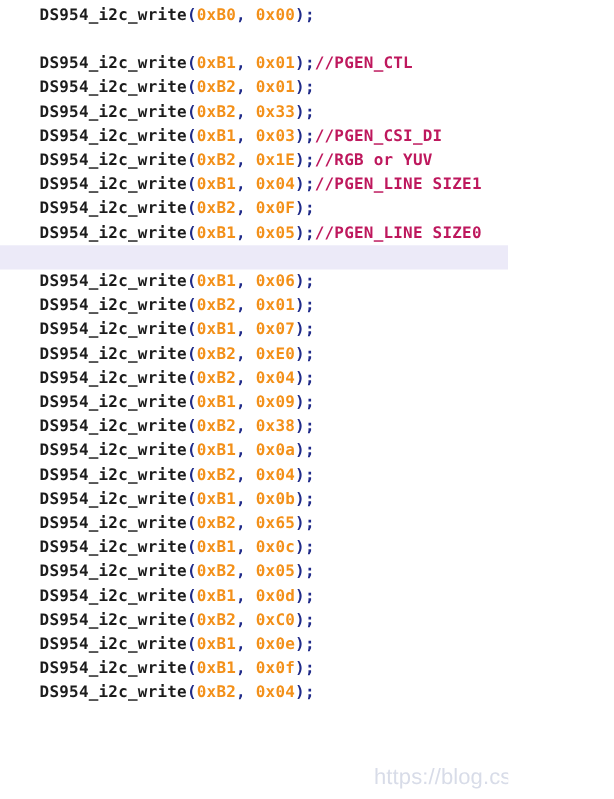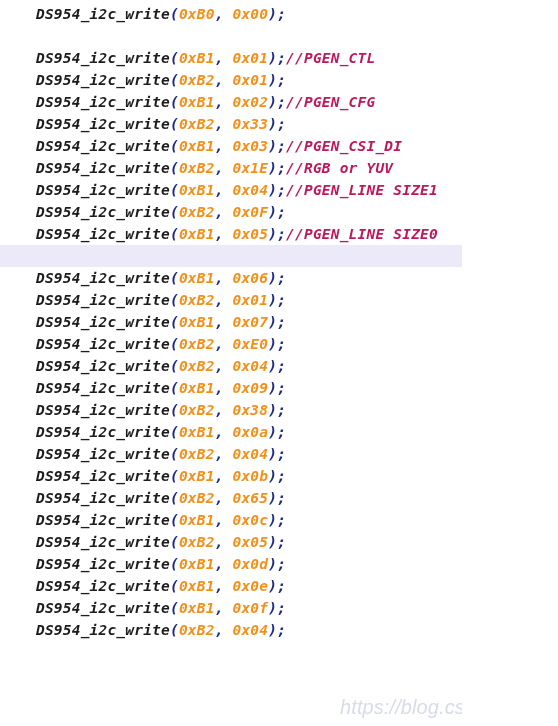--- a/index.html
+++ b/index.html
@@ -12,21 +12,20 @@
     position: relative;
     width: 462px;
     height: 726px;
     background: #ffffff;
     overflow: hidden;
     font-family: "DejaVu Sans Mono", "Liberation Mono", monospace;
     font-size: 14.5px;
     font-weight: bold;
     line-height: 22px;
     letter-spacing: 0.2px;
-    font-style: italic;
     -webkit-font-smoothing: none;
   }
   .code-lines {
     position: absolute;
     top: 3px;
     left: 0;
     right: 0;
   }
   .code-line {
     height: 22px;
@@ -60,21 +59,20 @@
 </style>
 </head>
 <body>
 
 <div id="code-view">
   <div class="code-lines">
       <div class="code-line"><span class="tok-plain">DS954_i2c_write</span><span class="tok-punct">(</span><span class="tok-number">0xB0</span><span class="tok-punct">,</span><span class="tok-plain"> </span><span class="tok-number">0x00</span><span class="tok-punct">);</span></div>
       <div class="code-line">&nbsp;</div>
       <div class="code-line"><span class="tok-plain">DS954_i2c_write</span><span class="tok-punct">(</span><span class="tok-number">0xB1</span><span class="tok-punct">,</span><span class="tok-plain"> </span><span class="tok-number">0x01</span><span class="tok-punct">);</span><span class="tok-comment">//PGEN_CTL</span></div>
       <div class="code-line"><span class="tok-plain">DS954_i2c_write</span><span class="tok-punct">(</span><span class="tok-number">0xB2</span><span class="tok-punct">,</span><span class="tok-plain"> </span><span class="tok-number">0x01</span><span class="tok-punct">);</span></div>
-      <div class="code-line"><span class="tok-plain">DS954_i2c_write</span><span class="tok-punct">(</span><span class="tok-number">0xB1</span><span class="tok-punct">,</span><span class="tok-plain"> </span><span class="tok-number">0x02</span><span class="tok-punct">);</span><span class="tok-comment">//PGEN_CFG</span></div>
       <div class="code-line"><span class="tok-plain">DS954_i2c_write</span><span class="tok-punct">(</span><span class="tok-number">0xB2</span><span class="tok-punct">,</span><span class="tok-plain"> </span><span class="tok-number">0x33</span><span class="tok-punct">);</span></div>
       <div class="code-line"><span class="tok-plain">DS954_i2c_write</span><span class="tok-punct">(</span><span class="tok-number">0xB1</span><span class="tok-punct">,</span><span class="tok-plain"> </span><span class="tok-number">0x03</span><span class="tok-punct">);</span><span class="tok-comment">//PGEN_CSI_DI</span></div>
       <div class="code-line"><span class="tok-plain">DS954_i2c_write</span><span class="tok-punct">(</span><span class="tok-number">0xB2</span><span class="tok-punct">,</span><span class="tok-plain"> </span><span class="tok-number">0x1E</span><span class="tok-punct">);</span><span class="tok-comment">//RGB or YUV</span></div>
       <div class="code-line"><span class="tok-plain">DS954_i2c_write</span><span class="tok-punct">(</span><span class="tok-number">0xB1</span><span class="tok-punct">,</span><span class="tok-plain"> </span><span class="tok-number">0x04</span><span class="tok-punct">);</span><span class="tok-comment">//PGEN_LINE SIZE1</span></div>
       <div class="code-line"><span class="tok-plain">DS954_i2c_write</span><span class="tok-punct">(</span><span class="tok-number">0xB2</span><span class="tok-punct">,</span><span class="tok-plain"> </span><span class="tok-number">0x0F</span><span class="tok-punct">);</span></div>
       <div class="code-line"><span class="tok-plain">DS954_i2c_write</span><span class="tok-punct">(</span><span class="tok-number">0xB1</span><span class="tok-punct">,</span><span class="tok-plain"> </span><span class="tok-number">0x05</span><span class="tok-punct">);</span><span class="tok-comment">//PGEN_LINE SIZE0</span></div>
       <div class="code-line is-highlighted">&nbsp;</div>
       <div class="code-line"><span class="tok-plain">DS954_i2c_write</span><span class="tok-punct">(</span><span class="tok-number">0xB1</span><span class="tok-punct">,</span><span class="tok-plain"> </span><span class="tok-number">0x06</span><span class="tok-punct">);</span></div>
       <div class="code-line"><span class="tok-plain">DS954_i2c_write</span><span class="tok-punct">(</span><span class="tok-number">0xB2</span><span class="tok-punct">,</span><span class="tok-plain"> </span><span class="tok-number">0x01</span><span class="tok-punct">);</span></div>
       <div class="code-line"><span class="tok-plain">DS954_i2c_write</span><span class="tok-punct">(</span><span class="tok-number">0xB1</span><span class="tok-punct">,</span><span class="tok-plain"> </span><span class="tok-number">0x07</span><span class="tok-punct">);</span></div>
@@ -82,18 +80,19 @@
       <div class="code-line"><span class="tok-plain">DS954_i2c_write</span><span class="tok-punct">(</span><span class="tok-number">0xB2</span><span class="tok-punct">,</span><span class="tok-plain"> </span><span class="tok-number">0x04</span><span class="tok-punct">);</span></div>
       <div class="code-line"><span class="tok-plain">DS954_i2c_write</span><span class="tok-punct">(</span><span class="tok-number">0xB1</span><span class="tok-punct">,</span><span class="tok-plain"> </span><span class="tok-number">0x09</span><span class="tok-punct">);</span></div>
       <div class="code-line"><span class="tok-plain">DS954_i2c_write</span><span class="tok-punct">(</span><span class="tok-number">0xB2</span><span class="tok-punct">,</span><span class="tok-plain"> </span><span class="tok-number">0x38</span><span class="tok-punct">);</span></div>
       <div class="code-line"><span class="tok-plain">DS954_i2c_write</span><span class="tok-punct">(</span><span class="tok-number">0xB1</span><span class="tok-punct">,</span><span class="tok-plain"> </span><span class="tok-number">0x0a</span><span class="tok-punct">);</span></div>
       <div class="code-line"><span class="tok-plain">DS954_i2c_write</span><span class="tok-punct">(</span><span class="tok-number">0xB2</span><span class="tok-punct">,</span><span class="tok-plain"> </span><span class="tok-number">0x04</span><span class="tok-punct">);</span></div>
       <div class="code-line"><span class="tok-plain">DS954_i2c_write</span><span class="tok-punct">(</span><span class="tok-number">0xB1</span><span class="tok-punct">,</span><span class="tok-plain"> </span><span class="tok-number">0x0b</span><span class="tok-punct">);</span></div>
       <div class="code-line"><span class="tok-plain">DS954_i2c_write</span><span class="tok-punct">(</span><span class="tok-number">0xB2</span><span class="tok-punct">,</span><span class="tok-plain"> </span><span class="tok-number">0x65</span><span class="tok-punct">);</span></div>
       <div class="code-line"><span class="tok-plain">DS954_i2c_write</span><span class="tok-punct">(</span><span class="tok-number">0xB1</span><span class="tok-punct">,</span><span class="tok-plain"> </span><span class="tok-number">0x0c</span><span class="tok-punct">);</span></div>
       <div class="code-line"><span class="tok-plain">DS954_i2c_write</span><span class="tok-punct">(</span><span class="tok-number">0xB2</span><span class="tok-punct">,</span><span class="tok-plain"> </span><span class="tok-number">0x05</span><span class="tok-punct">);</span></div>
       <div class="code-line"><span class="tok-plain">DS954_i2c_write</span><span class="tok-punct">(</span><span class="tok-number">0xB1</span><span class="tok-punct">,</span><span class="tok-plain"> </span><span class="tok-number">0x0d</span><span class="tok-punct">);</span></div>
+      <div class="code-line"><span class="tok-plain">DS954_i2c_write</span><span class="tok-punct">(</span><span class="tok-number">0xB2</span><span class="tok-punct">,</span><span class="tok-plain"> </span><span class="tok-number">0xC0</span><span class="tok-punct">);</span></div>
       <div class="code-line"><span class="tok-plain">DS954_i2c_write</span><span class="tok-punct">(</span><span class="tok-number">0xB1</span><span class="tok-punct">,</span><span class="tok-plain"> </span><span class="tok-number">0x0e</span><span class="tok-punct">);</span></div>
       <div class="code-line"><span class="tok-plain">DS954_i2c_write</span><span class="tok-punct">(</span><span class="tok-number">0xB1</span><span class="tok-punct">,</span><span class="tok-plain"> </span><span class="tok-number">0x0f</span><span class="tok-punct">);</span></div>
       <div class="code-line"><span class="tok-plain">DS954_i2c_write</span><span class="tok-punct">(</span><span class="tok-number">0xB2</span><span class="tok-punct">,</span><span class="tok-plain"> </span><span class="tok-number">0x04</span><span class="tok-punct">);</span></div>
     </div>
   <div id="watermark">https://blog.csdn.net/xiaoqiaoq0</div>
 </div>
 
 </body></html>

